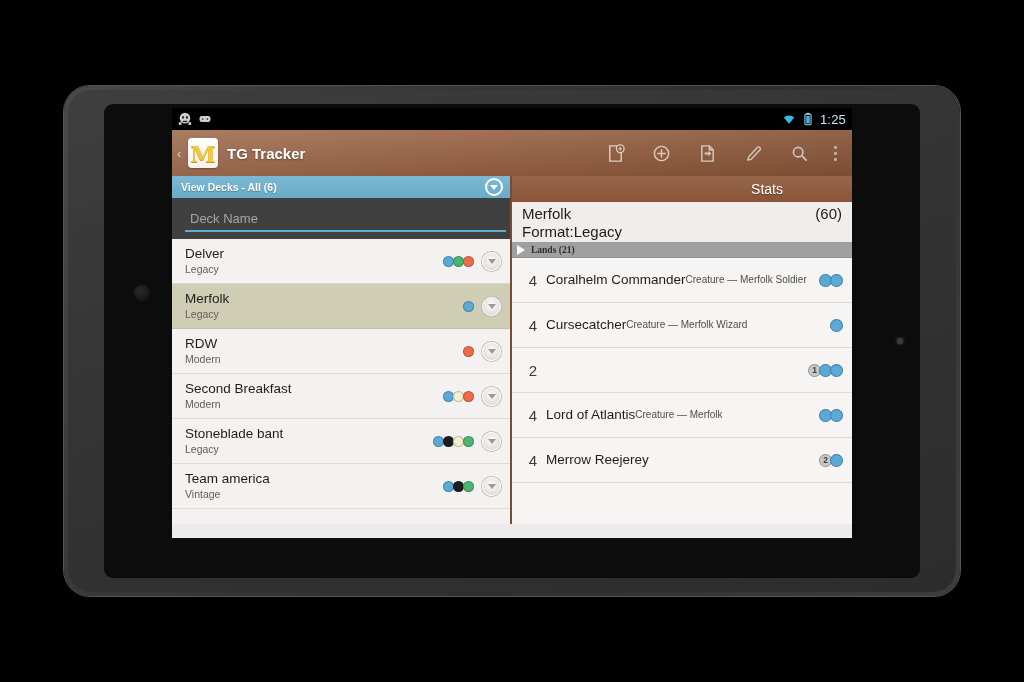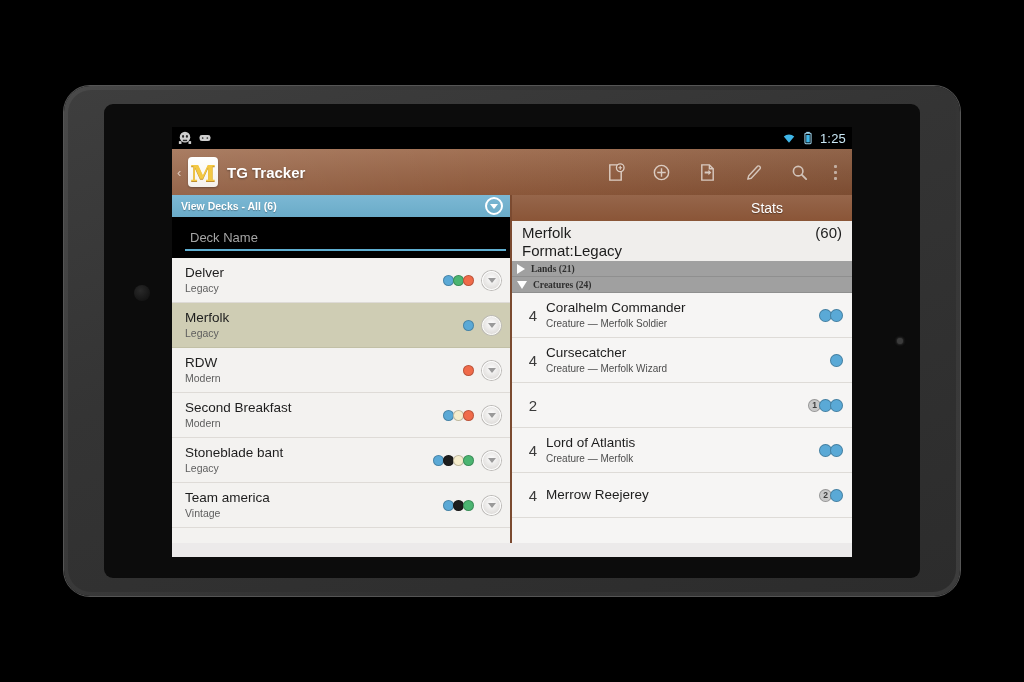--- a/index.html
+++ b/index.html
@@ -39,21 +39,21 @@
   }
   .cam-left {
     position: absolute; left: 134px; top: 285px;
     width: 16px; height: 16px; border-radius: 50%;
     background: radial-gradient(circle at 40% 35%, #3d3d3d, #1b1b1b 70%);
     opacity:.6;
   }
 
   
   .screen {
-    position: absolute; left: 172px; top: 127px;
+    position: absolute; left: 172px; top: 108px;
     width: 680px; height: 430px;
     background: #eceaea;
     overflow: hidden;
   }
 
   
   .statusbar {
     height: 22px; background: #000; display: flex; align-items: center;
     padding: 0 6px; color: #9fd6ef;
   }
@@ -113,21 +113,21 @@
   .decks-header .circle-btn { position:absolute; right:7px; top:2px; }
   .circle-btn {
     width:18px; height:18px; border-radius:50%; border:2px solid #fff;
     display:flex; align-items:center; justify-content:center;
   }
   .circle-btn .caret {
     width:0;height:0;border-left:4px solid transparent;border-right:4px solid transparent;
     border-top:5px solid #fff;
   }
 
-  .search-wrap { padding: 11px 4px 7px 13px; background:#000000; }
+  .search-wrap { padding: 11px 4px 7px 13px; background:#404040; }
   .search-input {
     width: 100%; border:0; border-bottom: 2px solid #5eaed0; background:transparent;
     font-size: 13px; color:#9a9a9a; padding: 2px 2px 4px 5px; outline:none;
     font-family:"Liberation Sans", sans-serif;
   }
   .search-input::placeholder { color:#a5a5a5; }
 
   .deck-list { background:#f3f2f0; }
   .deck-row {
     height: 45px; display:flex; align-items:center; padding: 0 9px 0 13px;
@@ -180,21 +180,21 @@
   .group-hdr .tri-right { width:0;height:0;border-top:5px solid transparent;border-bottom:5px solid transparent;border-left:8px solid #fff; }
   .group-hdr .tri-down { width:0;height:0;border-left:5px solid transparent;border-right:5px solid transparent;border-top:8px solid #fff; }
   .group-label { font-size:9.5px; color:#2e2e2e; font-weight:700;font-family:Liberation Serif, serif; }
 
   .card-list { flex:1; overflow:hidden; background:#f6f5f4; }
   .card-row {
     height: 45px; display:flex; align-items:center; padding:0 9px 0 8px;
     border-bottom:1px solid #dedbd7; background:#f6f5f4; cursor:pointer;
   }
   .card-qty { width:26px; text-align:center; font-size:15px; color:#3a3a3a; }
-  .card-texts { display:flex; flex-direction:column; justify-content:space-between; }
+  .card-texts { display:flex; flex-direction:row; justify-content:space-between; }
   .card-name { font-size:13.5px; color:#1d1d1d; line-height:1.2; }
   .card-type { font-size:10px; color:#4d4d4d; line-height:1.3; margin-top:1px;}
   .card-mana { margin-left:auto; display:flex; }
   .card-mana .sym {
     width:13px; height:13px; border-radius:50%; margin-left:-2px;
     display:flex; align-items:center; justify-content:center;
     font-size:8.5px; font-weight:700; color:#3d3d3d;
     box-shadow: inset 0 0 0 1px rgba(0,0,0,.25);
   }
 </style>
@@ -416,24 +416,20 @@
             <span class="ds-count">(60)</span>
           </div>
           <div class="ds-format">Format:Legacy</div>
         </div>
 
         <div id="groups">
             <div class="group-hdr">
               <div class="tri-right"></div>
               <span class="group-label">Lands (21)</span>
             </div>
-            <div class="group-hdr">
-              <div class="tri-down"></div>
-              <span class="group-label">Creatures (24)</span>
-            </div>
           </div>
 
         <div class="card-list" id="card-list">
             <div class="card-row">
               <div class="card-qty">4</div>
               <div class="card-texts">
                 <div class="card-name">Coralhelm Commander</div>
                 <div class="card-type">Creature  — Merfolk Soldier</div>
               </div>
               <div class="card-mana">

